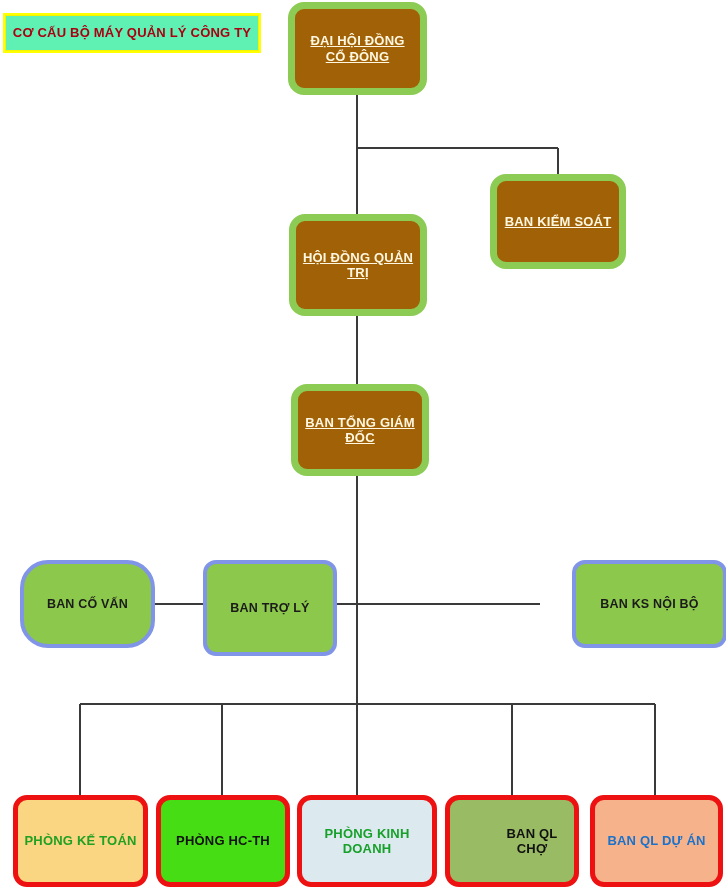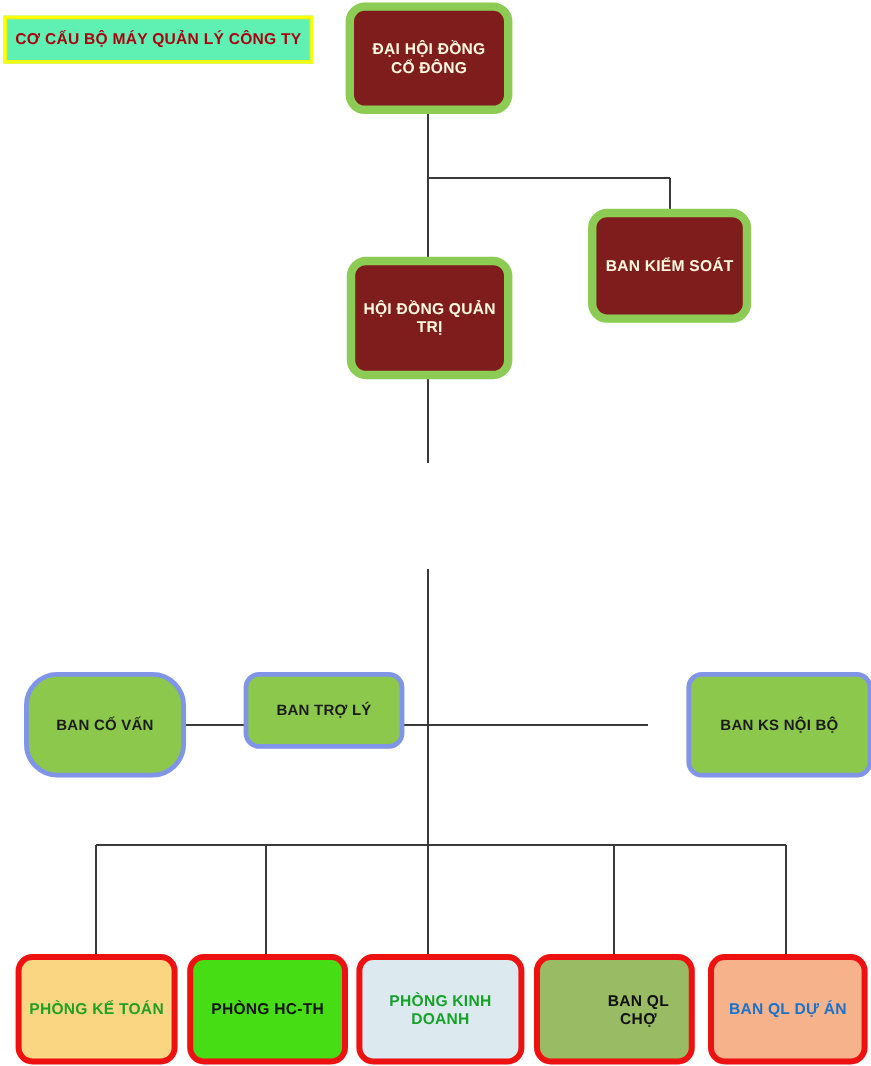--- a/index.html
+++ b/index.html
@@ -50,25 +50,26 @@
     background: #5ff0b4;
     border: 2px solid #ffff00;
     color: #aa0011;
     font-size: 13px;
     border-radius: 0;
     box-shadow: 0 0 0 1px #f4f400 inset;
     text-align: right;
   }
   
   .node-exec {
-    background: #7f1d1d;
+    background: #a16207;
     border: 7px solid #8ccc54;
     border-radius: 16px;
     color: #fff7e0;
     font-size: 13px;
+    text-decoration: underline;
   }
   
   .node-advisory {
     background: #8cc84b;
     border: 4px solid #8094e8;
     border-radius: 13px;
     color: #1b1b1b;
     font-size: 12.5px;
   }
   
@@ -122,26 +123,29 @@
   </div>
 
   <div class="node node-exec" style="left:490px; top:174px; width:136px; height:95px;">
     <span>BAN KIỂM SOÁT</span>
   </div>
 
   <div class="node node-exec" style="left:289px; top:214px; width:138px; height:102px;">
     <span>HỘI ĐỒNG QUẢN TRỊ</span>
   </div>
 
+  <div class="node node-exec" style="left:291px; top:384px; width:138px; height:92px;">
+    <span>BAN TỔNG GIÁM ĐỐC</span>
+  </div>
 
   <div class="node node-advisory" style="left:20px; top:560px; width:135px; height:88px;border-radius:28px;">
     <span>BAN CỐ VẤN</span>
   </div>
 
-  <div class="node node-advisory" style="left:203px; top:560px; width:134px; height:64px;">
+  <div class="node node-advisory" style="left:203px; top:560px; width:134px; height:96px;">
     <span>BAN TRỢ LÝ</span>
   </div>
 
   <div class="node node-advisory" style="left:572px; top:560px; width:155px; height:88px;">
     <span>BAN KS NỘI BỘ</span>
   </div>
 
   <div class="node node-dept dept-accounting" style="left:13px; top:795px; width:135px; height:92px;">
     <span>PHÒNG KẾ TOÁN</span>
   </div>

